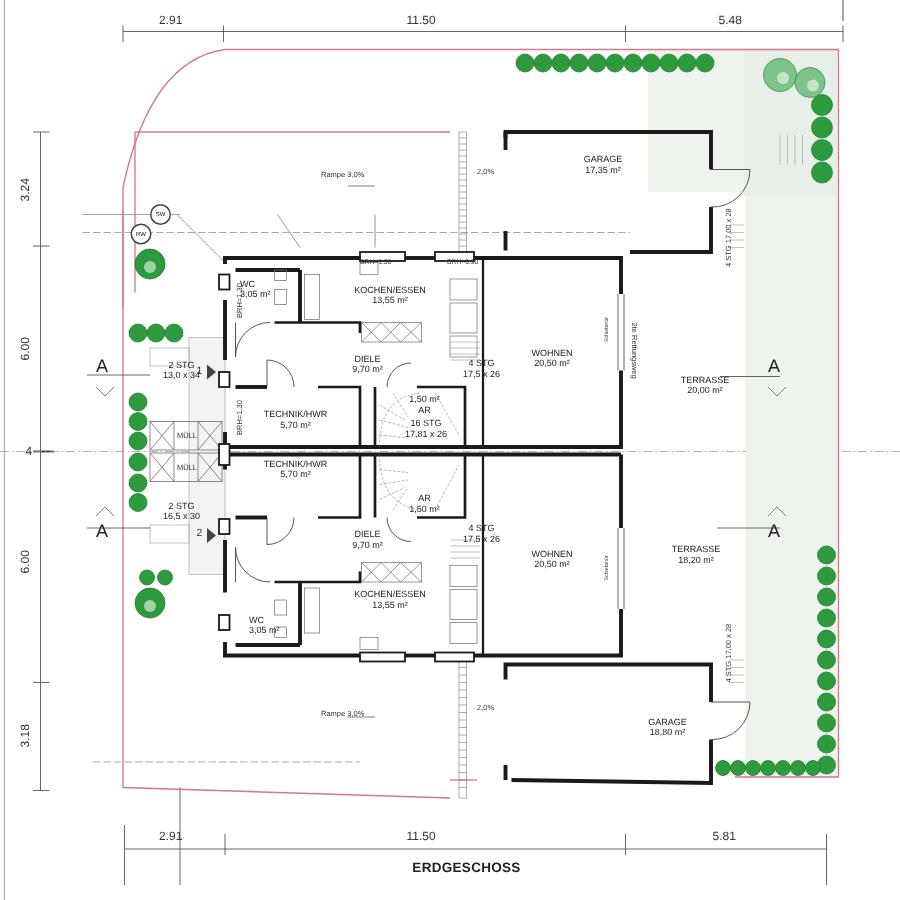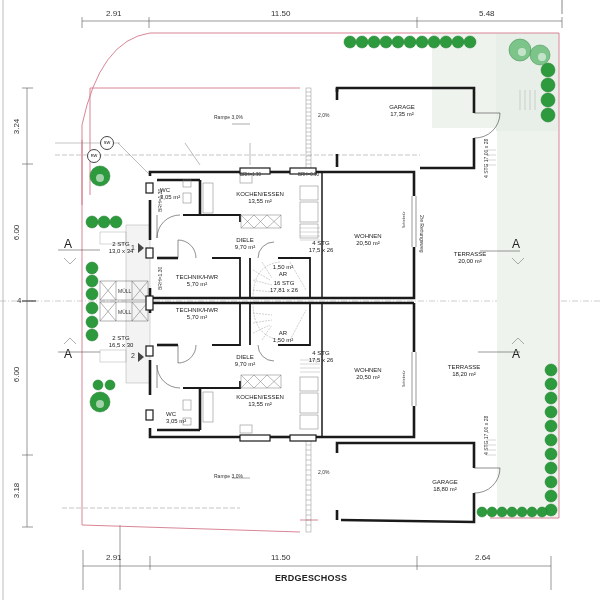--- a/index.html
+++ b/index.html
@@ -376,21 +376,21 @@
     <circle cx="522" cy="52" r="4"></circle>
         <circle cx="542" cy="57" r="4"></circle>
   </g>
 </svg>
 
 <span class="dim" style="left:106px; top:9px;">2.91</span>
 <span class="dim" style="left:271px; top:9px;">11.50</span>
 <span class="dim" style="left:479px; top:9px;">5.48</span>
 <span class="dim" style="left:106px; top:553px;">2.91</span>
 <span class="dim" style="left:271px; top:553px;">11.50</span>
-<span class="dim" style="left:475px; top:553px;">2.64</span>
+<span class="dim" style="left:475px; top:553px;">5.81</span>
 <span class="vdim" style="left:9px; top:122px;">3.24</span>
 <span class="vdim" style="left:9px; top:228px;">6.00</span>
 <span class="dim" style="left:17px; top:296px;">4</span>
 <span class="vdim" style="left:9px; top:370px;">6.00</span>
 <span class="vdim" style="left:9px; top:486px;">3.18</span>
 
 <div class="circ" style="left:100px; top:136px;">SW</div>
 <div class="circ" style="left:87px; top:149px;">RW</div>
 
 <span class="sec" style="left:64px; top:237px;">A</span>

